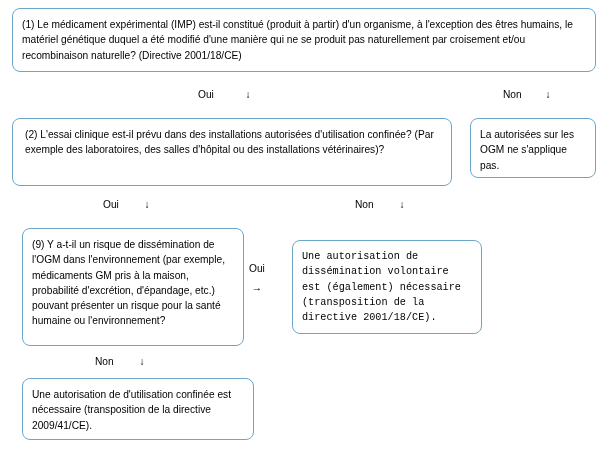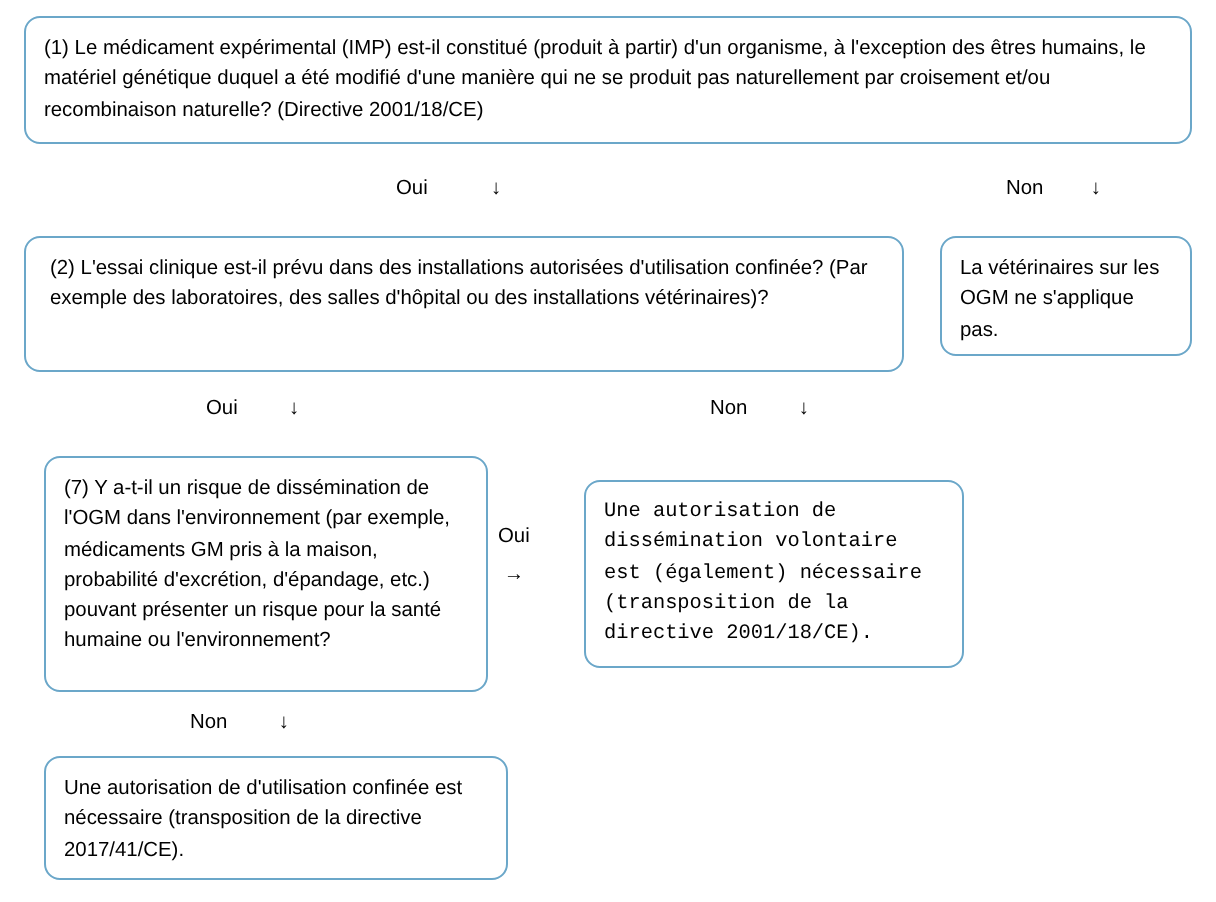--- a/index.html
+++ b/index.html
@@ -68,45 +68,45 @@
   </div>
 
   <div class="label" id="lbl-q1-non">
     <span>Non</span>
     <span style="display:inline-block;width:18px;"></span>
     <span>↓</span>
   </div>
 
   <div class="box" id="q2">(2) L'essai clinique est-il prévu dans des installations autorisées d'utilisation confinée? (Par exemple des laboratoires, des salles d'hôpital ou des installations vétérinaires)?</div>
 
-  <div class="box" id="outNo1">La vétérinaires sur les OGM ne s'applique pas.</div>
+  <div class="box" id="outNo1">La autorisées sur les OGM ne s'applique pas.</div>
 
   <div class="label" id="lbl-q2-oui">
     <span>Oui</span>
     <span style="display:inline-block;width:20px;"></span>
     <span>↓</span>
   </div>
 
   <div class="label" id="lbl-q2-non">
     <span>Non</span>
     <span style="display:inline-block;width:20px;"></span>
     <span>↓</span>
   </div>
 
-  <div class="box" id="q3">(7) Y a-t-il un risque de dissémination de l'OGM dans l'environnement (par exemple, médicaments GM pris à la maison, probabilité d'excrétion, d'épandage, etc.) pouvant présenter un risque pour la santé humaine ou l'environnement?</div>
+  <div class="box" id="q3">(9) Y a-t-il un risque de dissémination de l'OGM dans l'environnement (par exemple, médicaments GM pris à la maison, probabilité d'excrétion, d'épandage, etc.) pouvant présenter un risque pour la santé humaine ou l'environnement?</div>
 
   <div class="label" id="lbl-q3-oui" style="text-align:center;">
     <span>Oui</span>
     <div style="height:6px;"></div>
     <span>→</span>
   </div>
 
   <div class="box" id="outYes3">Une autorisation de dissémination volontaire est (également) nécessaire (transposition de la directive 2001/18/CE).</div>
 
   <div class="label" id="lbl-q3-non">
     <span>Non</span>
     <span style="display:inline-block;width:20px;"></span>
     <span>↓</span>
   </div>
 
-  <div class="box" id="outNo3">Une autorisation de d'utilisation confinée est nécessaire (transposition de la directive 2017/41/CE).</div>
+  <div class="box" id="outNo3">Une autorisation de d'utilisation confinée est nécessaire (transposition de la directive 2009/41/CE).</div>
 
 </div>
 
 </body></html>

